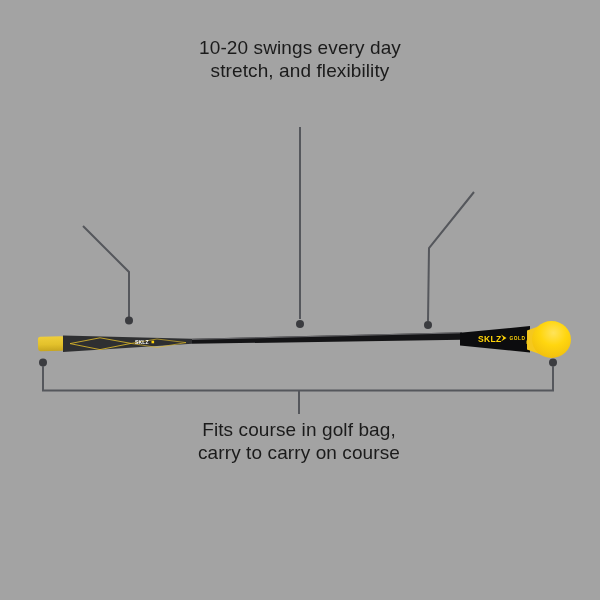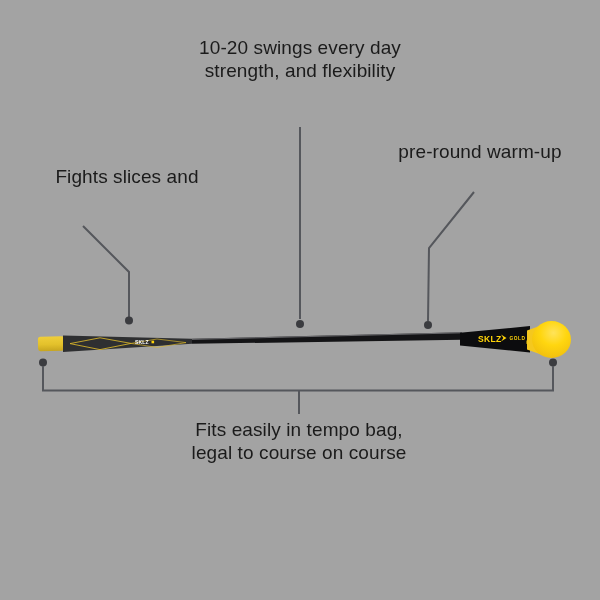--- a/index.html
+++ b/index.html
@@ -19,34 +19,32 @@
   .model-text{font-family:"Liberation Sans",sans-serif;font-weight:700;letter-spacing:.55px;}
   .grip-text{font-family:"Liberation Sans",sans-serif;font-weight:700;letter-spacing:.2px;}
 </style>
 </head>
 <body>
 
 <div class="canvas">
 
   <div class="callout" style="left:300px;top:36px;">
     <div>10-20 swings every day</div>
-    <div>strength, and flexibility</div>
+    <div>stretch, and flexibility</div>
   </div>
 
   <div class="callout" style="left:127px;top:165px;">
-    <div>Fights slices and</div>
   </div>
 
   <div class="callout" style="left:480px;top:140px;">
-    <div>pre-round warm-up</div>
   </div>
 
   <div class="callout" style="left:299px;top:418px;">
-    <div>Fits easily in tempo bag,</div>
-    <div>legal to course on course</div>
+    <div>Fits course in golf bag,</div>
+    <div>carry to carry on course</div>
   </div>
 
   <svg width="600" height="600" viewBox="0 0 600 600">
     <defs>
       <radialGradient id="ballGrad" cx="55%" cy="32%" r="75%">
         <stop offset="0%" stop-color="#ffe35a"></stop>
         <stop offset="45%" stop-color="#ffd60f"></stop>
         <stop offset="100%" stop-color="#efbc0e"></stop>
       </radialGradient>
       <linearGradient id="capGrad" x1="0" y1="0" x2="0" y2="1">

